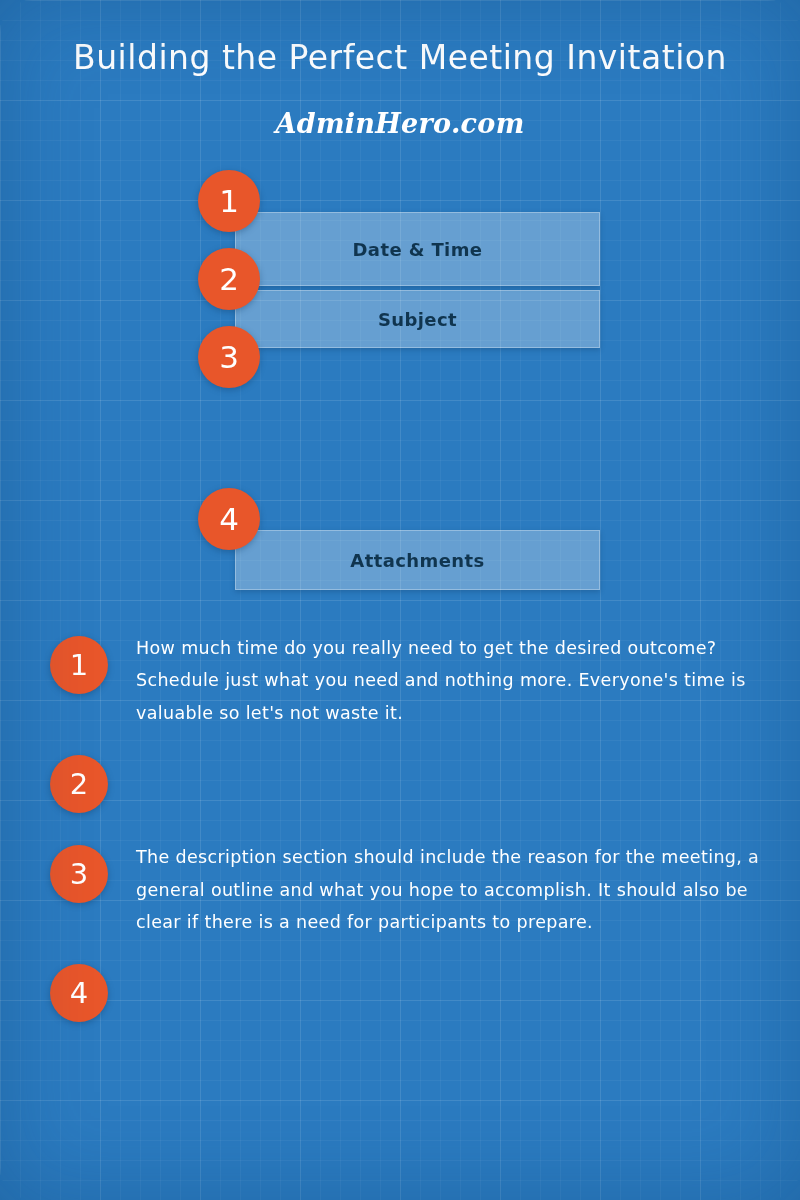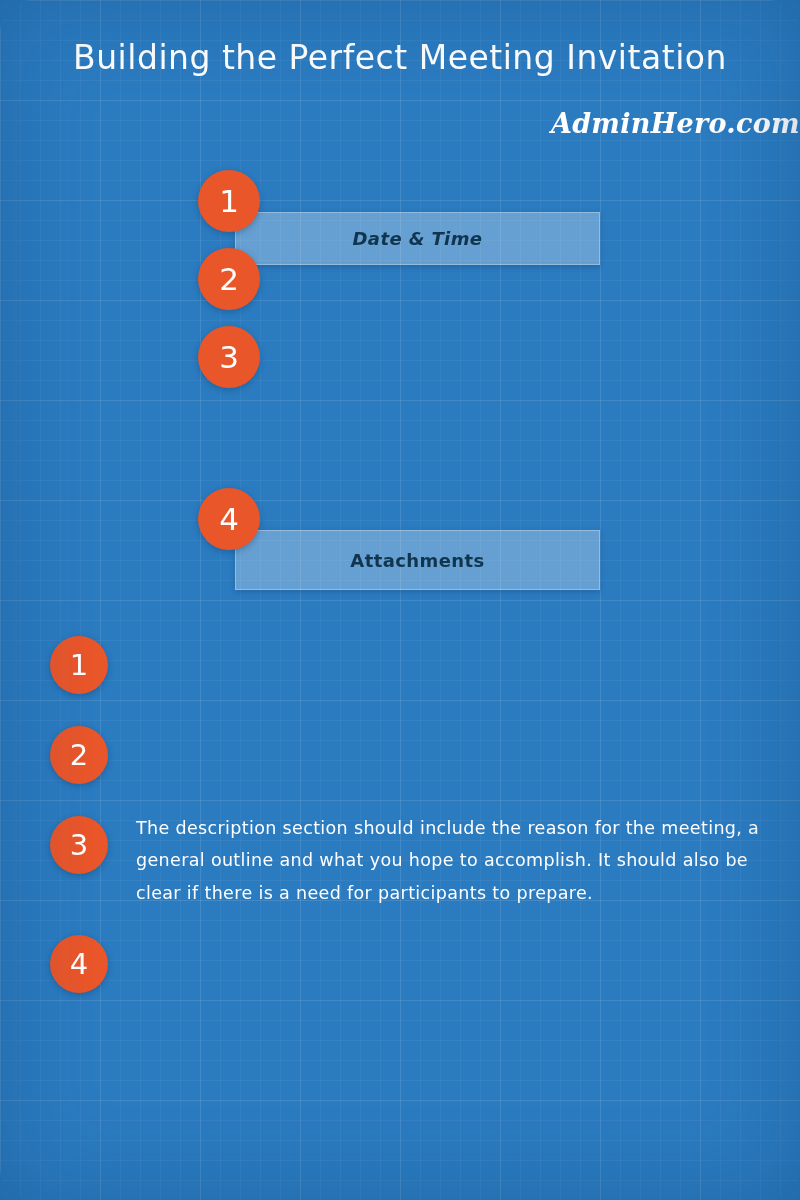--- a/index.html
+++ b/index.html
@@ -50,21 +50,21 @@
     font-size: 33px;
     font-weight: 400;
     letter-spacing: 0.5px;
   }
 
   .subtitle {
     position: absolute;
     top: 108px;
     left: 0;
     width: 800px;
-    text-align: right;
+    text-align: center;
     color: #ffffff;
     font-family: "DejaVu Serif", serif;
     font-style: italic;
     font-weight: bold;
     font-size: 27px;
     letter-spacing: 0.3px;
   }
 
   
   .diagram {
@@ -87,21 +87,21 @@
     box-shadow: 0 2px 5px rgba(12,55,95,0.28);
   }
   .field-label {
     color: #10354f;
     font-family: "DejaVu Sans", sans-serif;
     font-weight: bold;
     font-size: 18px;
     letter-spacing: 0.4px;
   }
 
-  .field-1 { top: 42px;  width: 365px; height: 53px; font-style: italic; }
+  .field-1 { top: 42px;  width: 365px; height: 74px; }
   .field-2 { top: 120px; width: 365px; height: 58px; }
   .field-3 { top: 198px; width: 365px; height: 148px; }
   .field-4 { top: 360px; width: 365px; height: 60px; }
 
   .badge {
     position: absolute;
     border-radius: 50%;
     background: #e8562a;
     color: #ffffff;
     display: flex;
@@ -158,35 +158,39 @@
 <div id="page">
 
   <div class="title">Building the Perfect Meeting Invitation</div>
   <div class="subtitle">AdminHero.com</div>
 
   <div class="diagram">
 
     <div class="field field-1">
       <span class="field-label">Date &amp; Time</span>
     </div>
+    <div class="field field-2">
+      <span class="field-label">Subject</span>
+    </div>
     <div class="field field-4">
       <span class="field-label">Attachments</span>
     </div>
 
     <div class="badge badge-d badge-d1">1</div>
     <div class="badge badge-d badge-d2">2</div>
     <div class="badge badge-d badge-d3">3</div>
     <div class="badge badge-d badge-d4">4</div>
 
   </div>
 
   <div class="steps">
 
     <div class="step">
       <div class="badge badge-s" style="position:absolute;">1</div>
+      <div class="step-text">How much time do you really need to get the desired outcome? Schedule just what you need and nothing more. Everyone's time is valuable so let's not waste it.</div>
     </div>
 
     <div class="step">
       <div class="badge badge-s" style="position:absolute;">2</div>
     </div>
 
     <div class="step">
       <div class="badge badge-s" style="position:absolute;">3</div>
       <div class="step-text">The description section should include the reason for the meeting, a general outline and what you hope to accomplish. It should also be clear if there is a need for participants to prepare.</div>
     </div>

